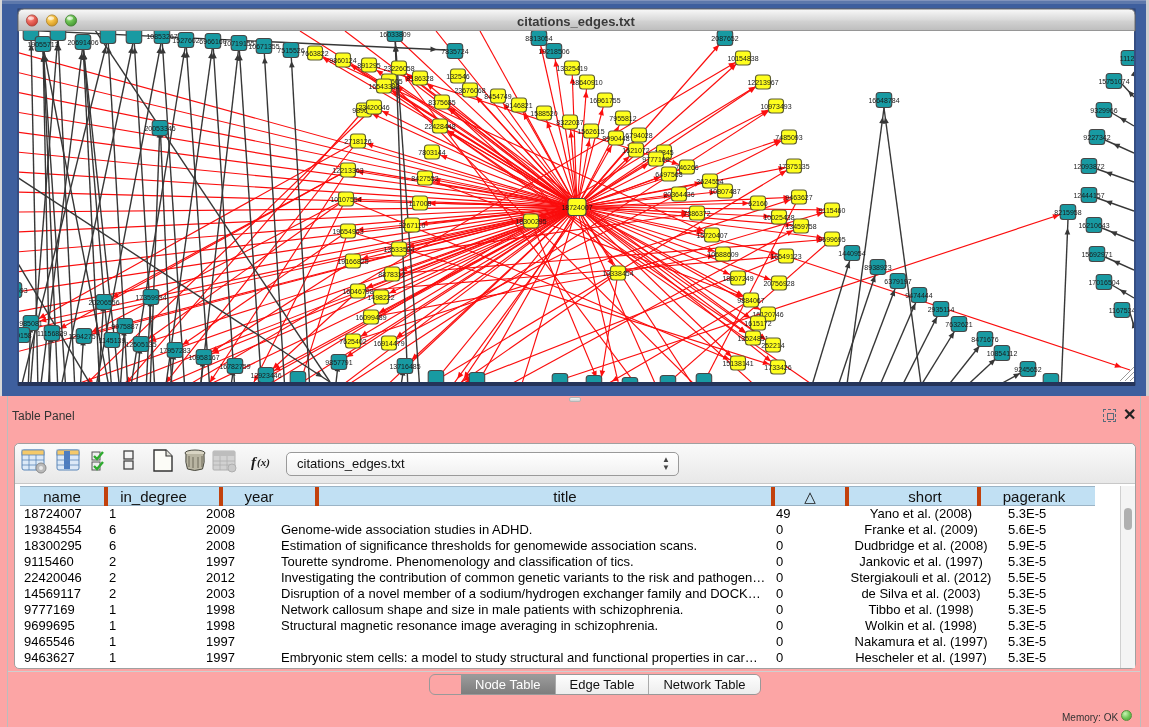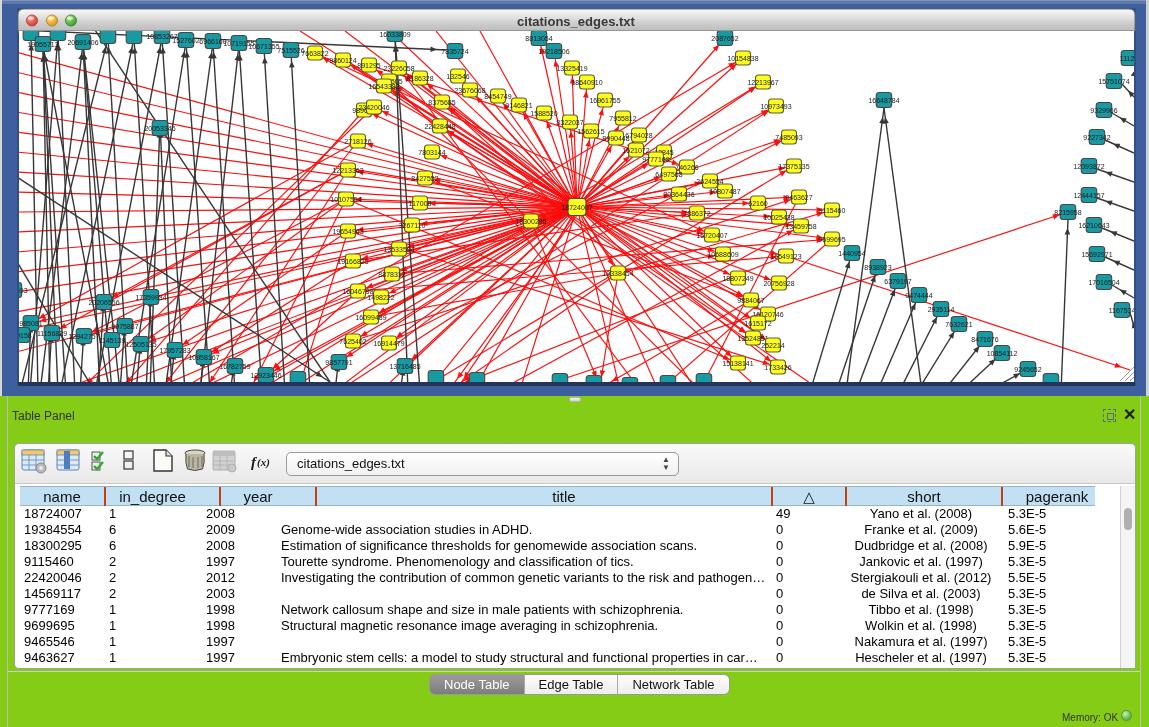--- a/index.html
+++ b/index.html
@@ -1,52 +1,52 @@
 <!DOCTYPE html>
 <html><head><meta charset="utf-8">
 <style>
 *{margin:0;padding:0;box-sizing:border-box;}
 html,body{width:1149px;height:727px;overflow:hidden;background:#e8e8e8;
   font-family:"Liberation Sans",sans-serif;}
 #stage{position:relative;width:1149px;height:727px;}
-#panel{position:absolute;left:0;top:396px;width:1149px;height:331px;background:#84cc16;}
+#panel{position:absolute;left:0;top:396px;width:1149px;height:331px;background:#fca5a5;}
 #panel .leftline{position:absolute;left:7px;top:0;width:1px;height:331px;background:#bcbcbc;}
 #panel .rightline{position:absolute;left:1140px;top:0;width:1px;height:331px;background:#bcbcbc;}
 #ph{position:absolute;left:8px;top:8px;width:1132px;height:26px;}
 #ph .t{position:absolute;left:4px;top:5px;font-size:12px;color:#333;}
 #ph .max{position:absolute;left:1095px;top:5px;width:13px;height:13px;
   border:1px dashed #5a6b7a;}
 #ph .max:after{content:"";position:absolute;left:3px;top:3px;width:5px;height:5px;border:1px solid #5a6b7a;}
 #ph .x{position:absolute;left:1115px;top:1px;font-size:16px;font-weight:bold;color:#222;}
 #box{position:absolute;left:14px;top:47px;width:1122px;height:226px;background:#fff;
   border:1px solid #a0a0a0;border-radius:5px;}
 #toolbar{position:absolute;left:0;top:0;width:1120px;height:40px;
   background:linear-gradient(#fafafa,#e8e8e8);border-bottom:1px solid #c8c8c8;
   border-radius:5px 5px 0 0;}
 #combo{position:absolute;left:271px;top:8px;width:393px;height:24px;background:linear-gradient(#ffffff,#f0f0f0);
   border:1px solid #9a9a9a;border-radius:5px;font-size:13px;color:#111;line-height:22px;padding-left:10px;}
 #combo .ar{position:absolute;right:8px;top:3px;color:#444;font-size:8px;line-height:8px;text-align:center;}
 #thead{position:absolute;left:5px;top:42px;width:1075px;height:20px;background:#c1e0f3;
   border-top:1px solid #9bb4c6;border-bottom:1px solid #9bb4c6;font-size:15px;color:#111;}
 #thead .hc{position:absolute;top:0;height:20px;line-height:19px;text-align:center;
-  border-left:2px solid #c2410c;}
+  border-left:4px solid #c2410c;}
 #tbody{position:absolute;left:5px;top:62px;width:1100px;height:161px;background:#fff;
   font-size:13px;color:#000;overflow:hidden;}
 .tr{position:relative;height:16px;line-height:16px;white-space:nowrap;}
 .tr div{position:absolute;top:0;height:16px;overflow:hidden;}
 .c0{left:4px;width:82px;}.c1{left:89px;width:90px;}.c2{left:186px;width:70px;}
 .c3{left:261px;width:492px;}.c4{left:756px;width:70px;}
 .c5{left:821px;width:160px;text-align:center;}.c6{left:988px;width:90px;}
 #vsb{position:absolute;left:1105px;top:42px;width:15px;height:182px;background:#f4f4f4;
   border-left:1px solid #d0d0d0;}
 #vsb .th{position:absolute;left:3px;top:22px;width:8px;height:22px;background:#b0b0b0;border-radius:4px;}
 #tabs{position:absolute;left:429px;top:278px;height:21px;display:flex;
   border:1px solid #999;border-radius:6px;overflow:hidden;font-size:13px;}
 #tabs div{padding:0 14px;line-height:20px;background:linear-gradient(#fdfdfd,#ededed);color:#111;border-left:1px solid #aaa;}
-#tabs div:first-child{border-left:none;background:linear-gradient(#9b9b9b,#7d7d7d);color:#fff;}
+#tabs div:first-child{border-left:none;background:linear-gradient(#9b9b9b,#7d7d7d);color:#fff;margin-left:31px;}
 #status{position:absolute;left:0;top:307px;width:1149px;height:24px;font-size:10px;color:#333;}
 #status .m{position:absolute;left:1062px;top:9px;}
 #status .led{position:absolute;left:1121px;top:7px;width:11px;height:11px;border-radius:50%;
   background:radial-gradient(circle at 35% 30%,#c8f3b2,#6cc353 55%,#4d9c38);border:1px solid #58903f;}
 .hline{position:absolute;background:#cfcfcf;}
 </style></head>
 <body>
 <div id="stage">
 <svg width="1149" height="396" viewBox="0 0 1149 396" style="position:absolute;top:0;left:0;">
 <defs>
@@ -873,21 +873,21 @@
    </svg>
    <div id="combo">citations_edges.txt<span class="ar">▲<br>▼</span></div>
   </div>
   <div id="thead">
    <div class="hc" style="left:0;width:84px;border-left:none;">name</div>
    <div class="hc" style="left:84px;width:95px;">in_degree</div>
    <div class="hc" style="left:179px;width:76px;margin-left:20px;">year</div>
    <div class="hc" style="left:255px;width:496px;margin-left:40px;">title</div>
    <div class="hc" style="left:751px;width:74px;">△ out_de…</div>
    <div class="hc" style="left:825px;width:156px;">short</div>
-   <div class="hc" style="left:981px;width:110px;">pagerank</div>
+   <div class="hc" style="left:957px;width:110px;">pagerank</div>
   </div>
   <div id="tbody">
 <div class="tr">
             <div class="c0">18724007</div>
             <div class="c1">1</div>
             <div class="c2">2008</div>
             <div class="c4">49</div>
             <div class="c5">Yano et al. (2008)</div>
             <div class="c6">5.3E-5</div>
           </div>
@@ -924,20 +924,21 @@
             <div class="c2">2012</div>
             <div class="c3">Investigating the contribution of common genetic variants to the risk and pathogen…</div>
             <div class="c4">0</div>
             <div class="c5">Stergiakouli et al. (2012)</div>
             <div class="c6">5.5E-5</div>
           </div>
 <div class="tr">
             <div class="c0">14569117</div>
             <div class="c1">2</div>
             <div class="c2">2003</div>
+            <div class="c3">Disruption of a novel member of a sodium/hydrogen exchanger family and DOCK…</div>
             <div class="c4">0</div>
             <div class="c5">de Silva et al. (2003)</div>
             <div class="c6">5.3E-5</div>
           </div>
 <div class="tr">
             <div class="c0">9777169</div>
             <div class="c1">1</div>
             <div class="c2">1998</div>
             <div class="c3">Network callosum shape and size in male patients with schizophrenia.</div>
             <div class="c4">0</div>

